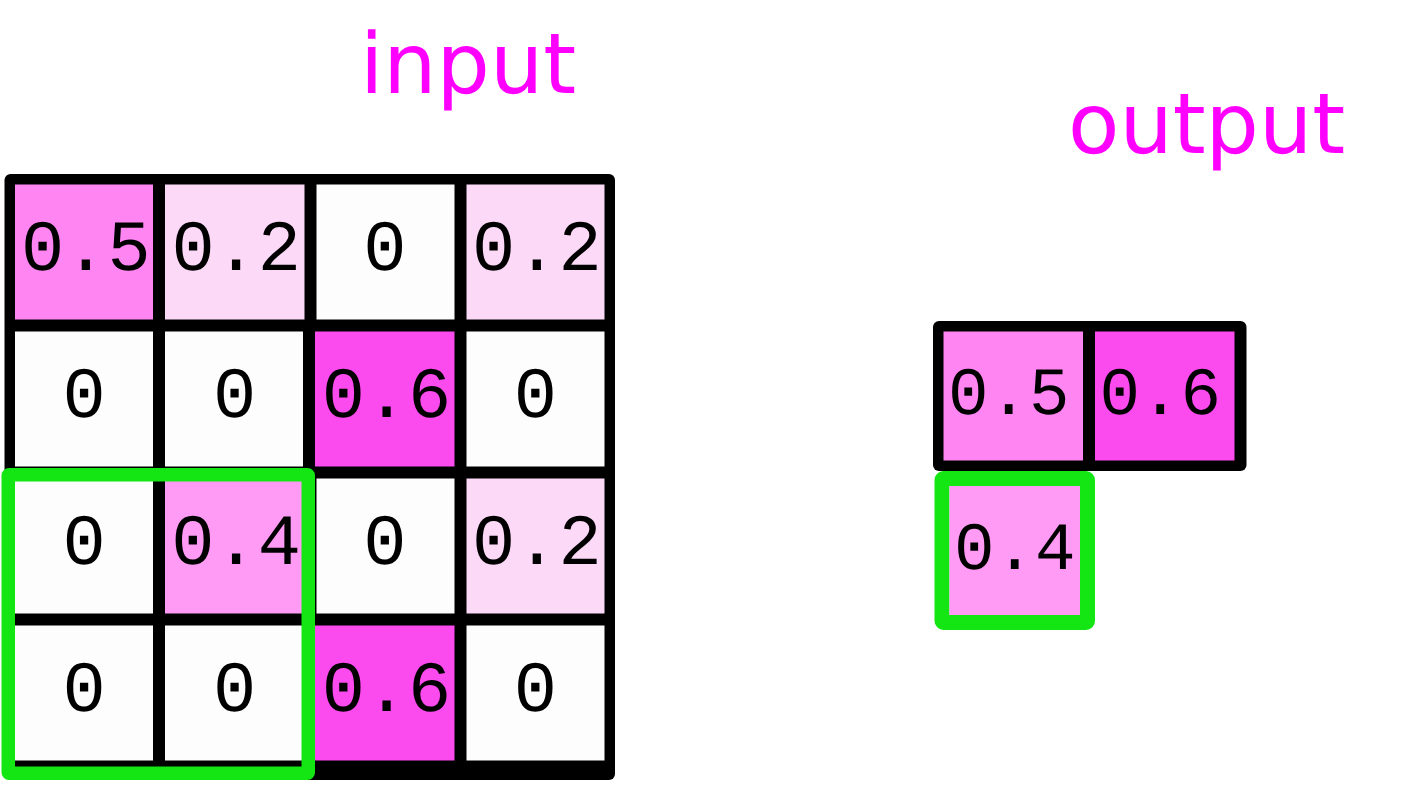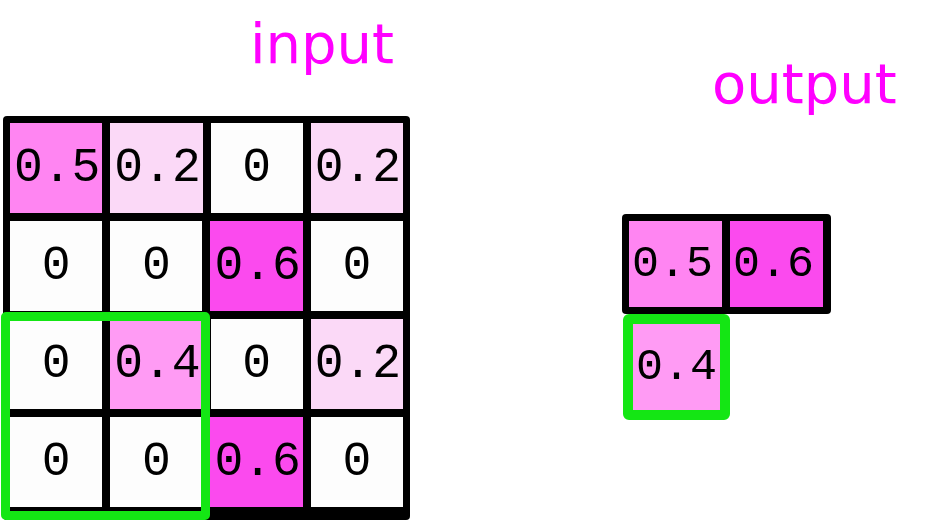--- a/index.html
+++ b/index.html
@@ -18,21 +18,21 @@
   
   .title {
     position: absolute;
     font-family: "DejaVu Sans", sans-serif;
     font-size: 56px;
     font-weight: normal;
     color: #FF00FF;
     line-height: 1;
     white-space: nowrap;
   }
-  #title-input  { left: 240px; top: 16px; margin-left: 10px; }
+  #title-input  { left: 240px; top: 16px; }
   #title-output { left: 712px; top: 16px; margin-top: 40px; }
 
   
   .grid-frame {
     position: absolute;
     background: #000000;
     border-radius: 4px;
     box-sizing: border-box;
   }
 

